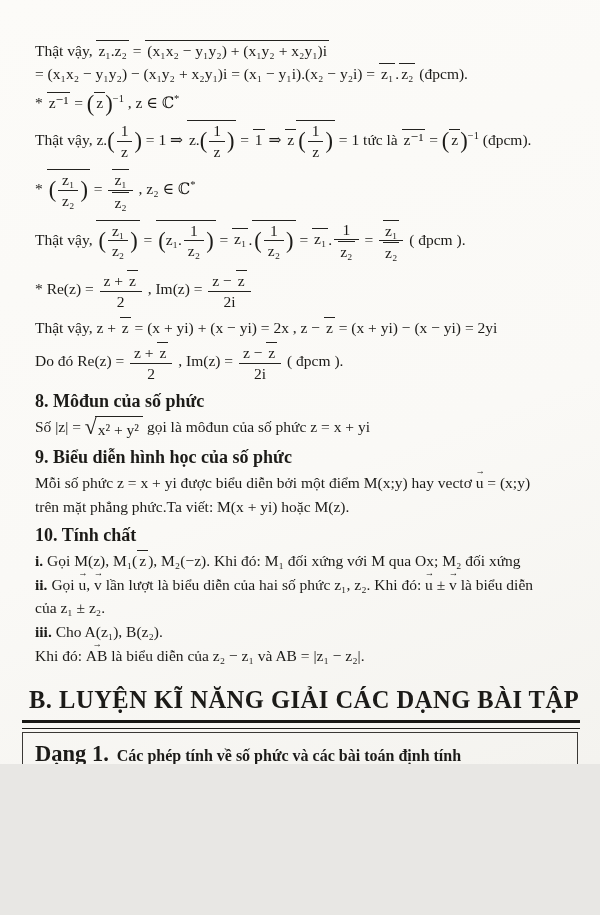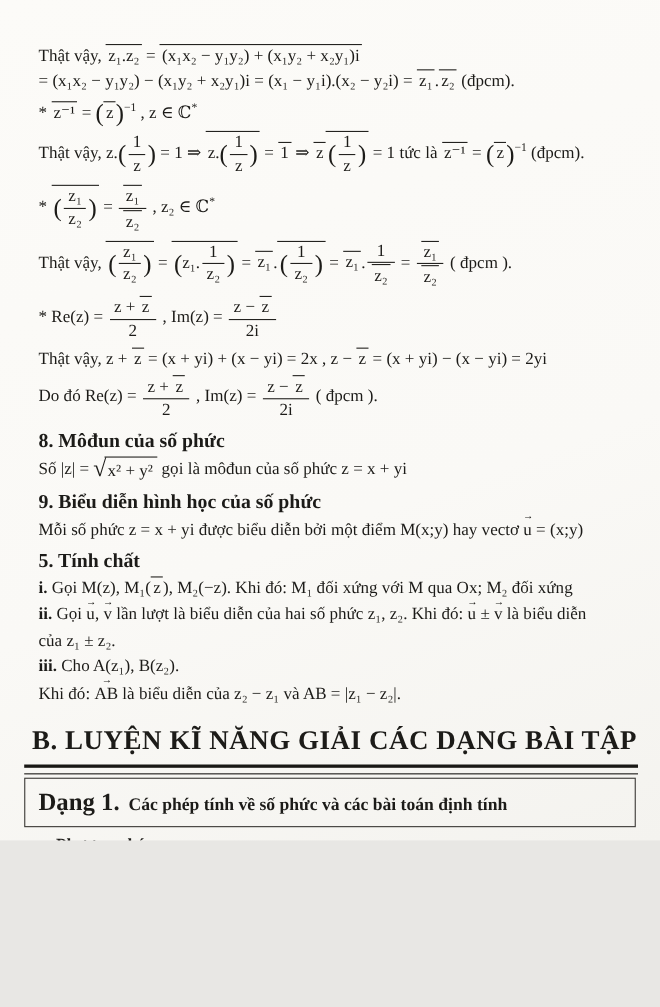--- a/index.html
+++ b/index.html
@@ -92,21 +92,22 @@
         <div class="line l-math" style="margin-top: 8px;"><span class="tok-tx">*  Re(z) = </span><span class="tok-fr"><span class="fr-n"><span class="tok-tx">z + </span><span class="tok-ov"><span class="tok-tx">z</span></span></span><span class="fr-d"><span class="tok-tx">2</span></span></span><span class="tok-tx"> ,  Im(z) = </span><span class="tok-fr"><span class="fr-n"><span class="tok-tx">z − </span><span class="tok-ov"><span class="tok-tx">z</span></span></span><span class="fr-d"><span class="tok-tx">2i</span></span></span></div>
         <div class="line l-math" style="margin-top: 6px;"><span class="tok-tx">Thật vậy, z + </span><span class="tok-ov"><span class="tok-tx">z</span></span><span class="tok-tx"> = (x + yi) + (x − yi) = 2x , z − </span><span class="tok-ov"><span class="tok-tx">z</span></span><span class="tok-tx"> = (x + yi) − (x − yi) = 2yi</span></div>
         <div class="line l-math" style="margin-top: 4px;"><span class="tok-tx">Do đó  Re(z) = </span><span class="tok-fr"><span class="fr-n"><span class="tok-tx">z + </span><span class="tok-ov"><span class="tok-tx">z</span></span></span><span class="fr-d"><span class="tok-tx">2</span></span></span><span class="tok-tx"> ,  Im(z) = </span><span class="tok-fr"><span class="fr-n"><span class="tok-tx">z − </span><span class="tok-ov"><span class="tok-tx">z</span></span></span><span class="fr-d"><span class="tok-tx">2i</span></span></span><span class="tok-tx"> ( đpcm ).</span></div>
         <div class="line l-heading" style="margin-top: 6px;"><span class="tok-tx">8. Môđun của số phức</span></div>
         <div class="line l-math" style="margin-top: 2px;"><span class="tok-tx">Số |z| = </span><span class="tok-sq">
             <span class="sq-rad">√</span>
             <span class="sq-body"><span class="tok-tx">x² + y²</span></span>
           </span><span class="tok-tx"> gọi là môđun của số phức  z = x + yi</span></div>
         <div class="line l-heading" style="margin-top: 5px;"><span class="tok-tx">9. Biểu diễn hình học của số phức</span></div>
         <div class="line l-math" style="margin-top: 2px;"><span class="tok-tx">Mỗi số phức  z = x + yi  được biểu diễn bởi một điểm  M(x;y)  hay vectơ  </span><span class="tok-vec"><span class="vec-arrow">→</span><span class="vec-body">u</span></span><span class="tok-tx"> = (x;y)</span></div>
-        <div class="line l-heading" style="margin-top: 5px;"><span class="tok-tx">5. Tính chất</span></div>
+        <div class="line l-math" style="margin-top: 3px;"><span class="tok-tx">trên mặt phẳng phức.Ta viết: M(x + yi) hoặc M(z).</span></div>
+        <div class="line l-heading" style="margin-top: 5px;"><span class="tok-tx">10. Tính chất</span></div>
         <div class="line l-math" style="margin-top: 2px;"><span class="tok-b">i.</span><span class="tok-tx"> Gọi M(z), M₁(</span><span class="tok-ov"><span class="tok-tx">z</span></span><span class="tok-tx">), M₂(−z). Khi đó: M₁ đối xứng với M qua Ox; M₂ đối xứng</span></div>
         <div class="line l-math" style="margin-top: 3px;"><span class="tok-b">ii.</span><span class="tok-tx"> Gọi </span><span class="tok-vec"><span class="vec-arrow">→</span><span class="vec-body">u</span></span><span class="tok-tx">, </span><span class="tok-vec"><span class="vec-arrow">→</span><span class="vec-body">v</span></span><span class="tok-tx"> lần lượt là biểu diễn của hai số phức z₁, z₂. Khi đó: </span><span class="tok-vec"><span class="vec-arrow">→</span><span class="vec-body">u</span></span><span class="tok-tx"> ± </span><span class="tok-vec"><span class="vec-arrow">→</span><span class="vec-body">v</span></span><span class="tok-tx"> là biểu diễn</span></div>
         <div class="line l-math" style="margin-top: 2px;"><span class="tok-tx">của z₁ ± z₂.</span></div>
         <div class="line l-math" style="margin-top: 2px;"><span class="tok-b">iii.</span><span class="tok-tx"> Cho A(z₁), B(z₂).</span></div>
         <div class="line l-math" style="margin-top: 3px;"><span class="tok-tx">Khi đó: </span><span class="tok-vec"><span class="vec-arrow">→</span><span class="vec-body">AB</span></span><span class="tok-tx"> là biểu diễn của z₂ − z₁ và AB = |z₁ − z₂|.</span></div>
       </div>
     <div class="section-heading">B. LUYỆN KĨ NĂNG GIẢI CÁC DẠNG BÀI TẬP</div>
     <div class="rule"></div>
     <div class="dang-box">
       <span class="dang-label">Dạng 1.</span><span class="dang-title">Các phép tính về số phức và các bài toán định tính</span>

